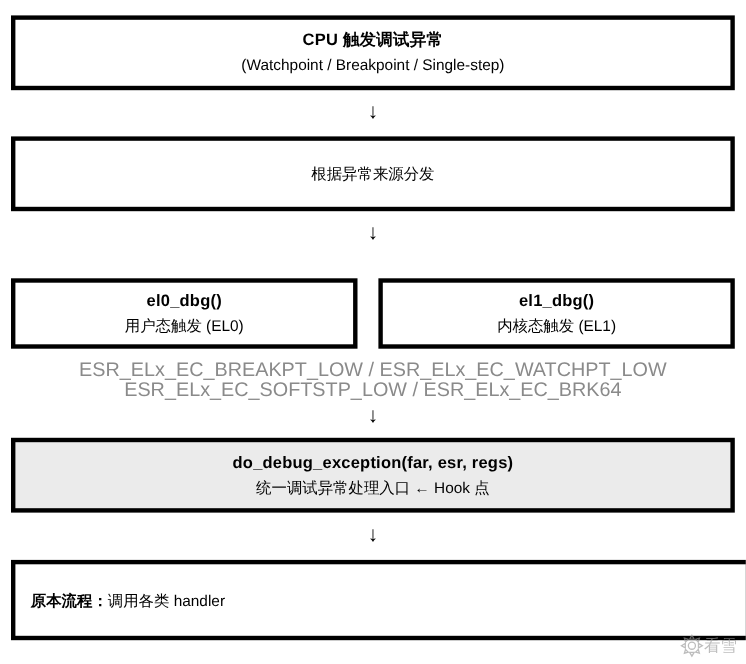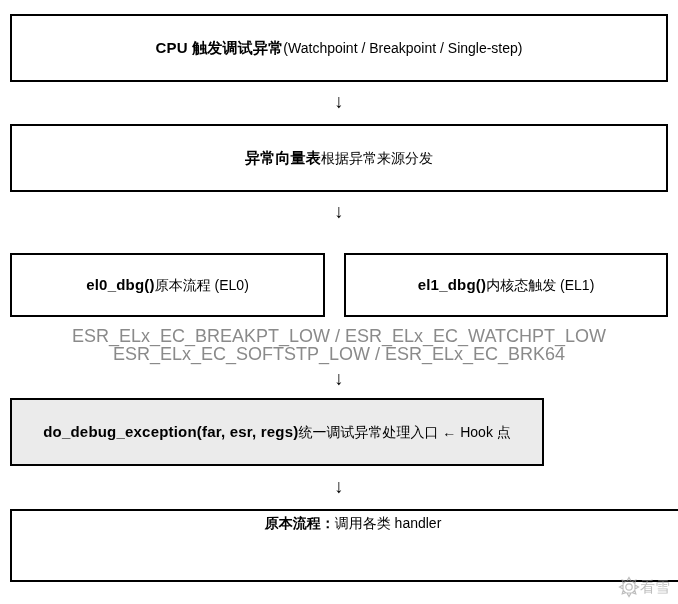--- a/index.html
+++ b/index.html
@@ -17,24 +17,24 @@
   }
   .canvas {
     position: absolute;
     left: 0; top: 0;
     width: 678px;
     height: 604px;
   }
   .box {
     position: absolute;
     box-sizing: border-box;
-    border: 2px solid #000000;
+    border: 4px solid #000000;
     background: #ffffff;
     display: flex;
-    flex-direction: row;
+    flex-direction: column;
     align-items: center;
     justify-content: center;
   }
   .box.shaded {
     background: #ebebeb;
   }
   .box.left-align {
     align-items: flex-start;
     justify-content: center;
     padding-left: 14px;
@@ -100,42 +100,41 @@
 <div class="canvas">
 
   <div class="box" style="left:10px; top:14px; width:658px; height:68px;">
     <div class="title">CPU 触发调试异常</div>
     <div class="subtitle">(Watchpoint / Breakpoint / Single-step)</div>
   </div>
 
   <div class="arrow" style="left:329px; top:92px;">↓</div>
 
   <div class="box" style="left:10px; top:124px; width:658px; height:68px;">
-    <div class="title">异常向量表</div>
     <div class="subtitle">根据异常来源分发</div>
   </div>
 
   <div class="arrow" style="left:329px; top:202px;">↓</div>
 
   <div class="box" style="left:10px; top:253px; width:315px; height:64px;">
     <div class="title">el0_dbg()</div>
-    <div class="subtitle">原本流程 (EL0)</div>
+    <div class="subtitle">用户态触发 (EL0)</div>
   </div>
 
   <div class="box" style="left:344px; top:253px; width:324px; height:64px;justify-content:center;">
     <div class="title">el1_dbg()</div>
     <div class="subtitle">内核态触发 (EL1)</div>
   </div>
 
   <div class="esr-note" style="top:327px;">ESR_ELx_EC_BREAKPT_LOW / ESR_ELx_EC_WATCHPT_LOW</div>
   <div class="esr-note" style="top:345px;">ESR_ELx_EC_SOFTSTP_LOW / ESR_ELx_EC_BRK64</div>
 
   <div class="arrow" style="left:329px; top:369px;">↓</div>
 
-  <div class="box shaded" style="left:10px; top:398px; width:534px; height:68px;text-align:right;">
+  <div class="box shaded" style="left:10px; top:398px; width:658px; height:68px;text-align:right;">
     <div class="title">do_debug_exception(far, esr, regs)</div>
     <div class="subtitle">统一调试异常处理入口 ← Hook 点</div>
   </div>
 
   <div class="arrow" style="left:329px; top:477px;">↓</div>
 
   <div class="box left-align" style="left:10px; top:509px; width:672px; height:73px;">
     <div class="line-text">
       <span class="b">原本流程：</span><span>调用各类 handler</span>
     </div>

